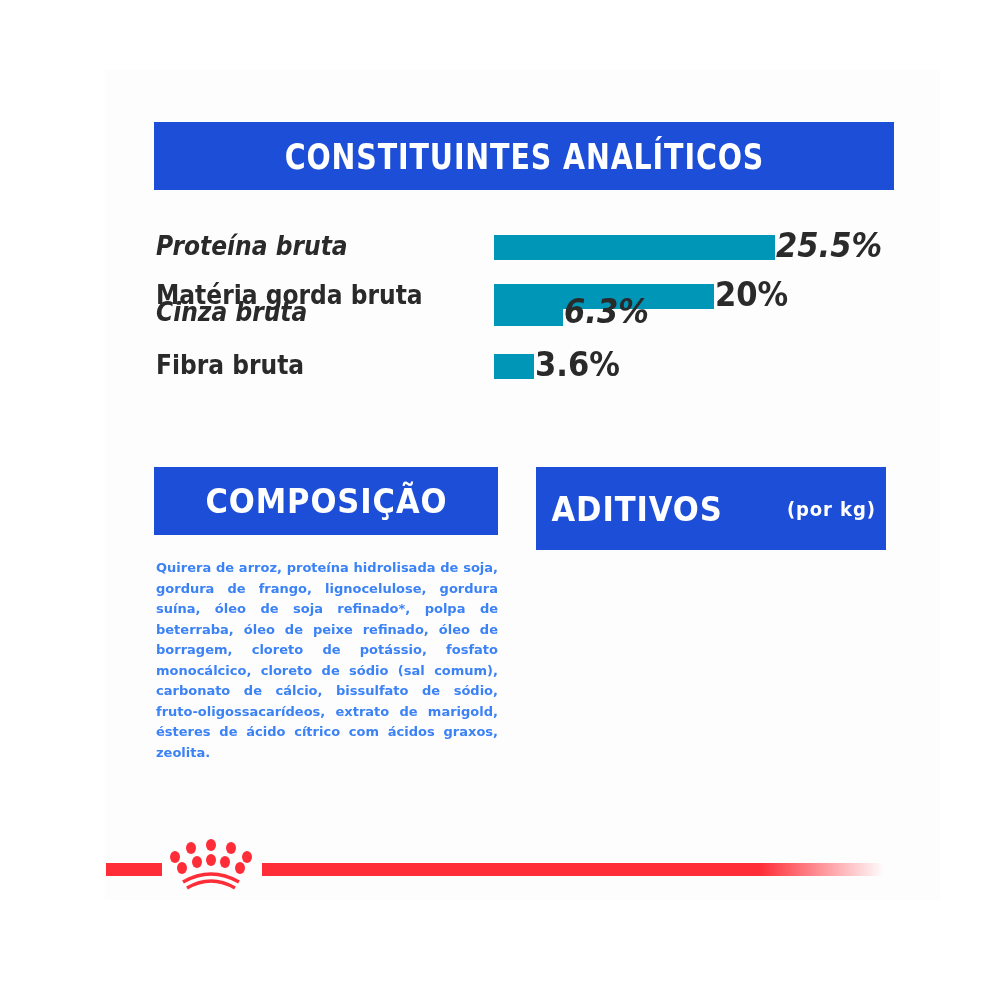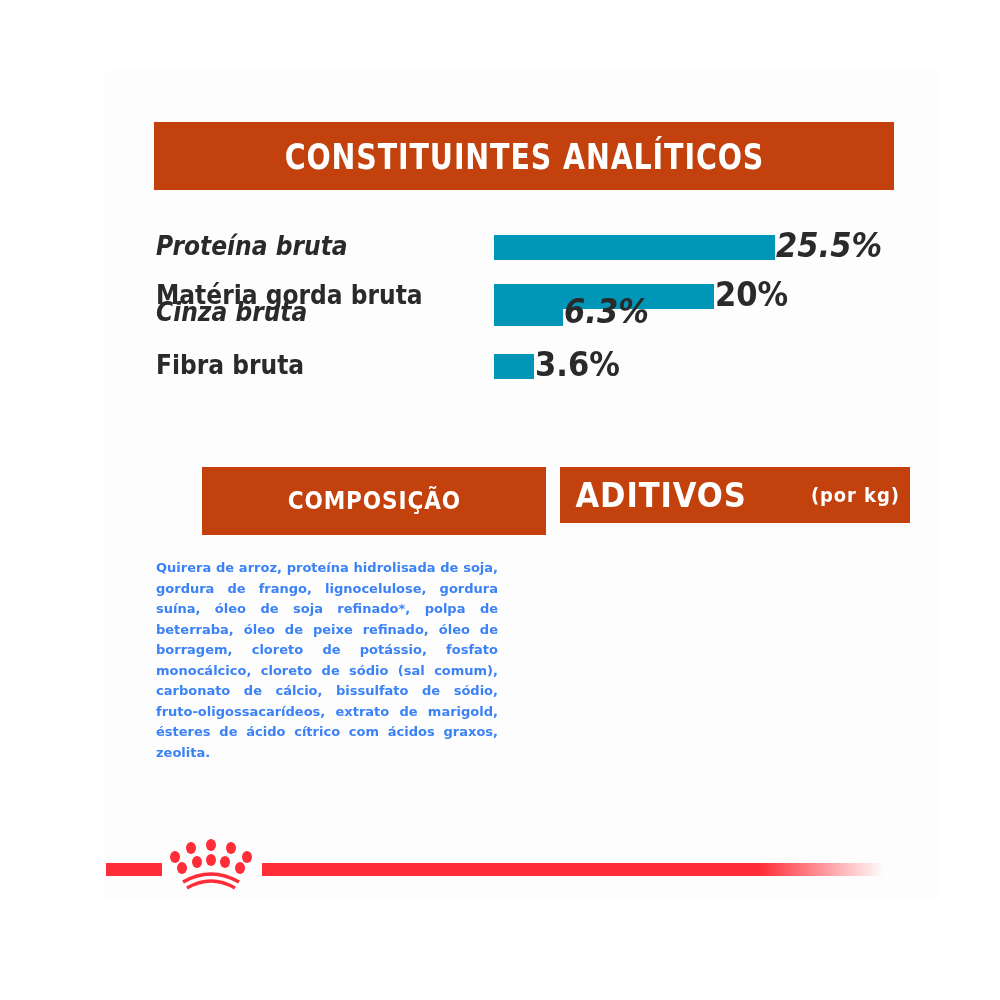--- a/index.html
+++ b/index.html
@@ -1,23 +1,23 @@
 <!DOCTYPE html>
 <html><head>
 <meta charset="utf-8">
 <style>
   html, body { margin: 0; padding: 0; background: #ffffff; }
   body { width: 1000px; height: 1000px; position: relative; overflow: hidden; font-family: "DejaVu Sans", sans-serif; }
   .panel { position: absolute; left: 105px; top: 70px; width: 835px; height: 830px; background: #fdfdfd; }
-  .banner { position: absolute; background: #c2410c; color: #ffffff; display: flex; align-items: center; justify-content: center; font-family: "DejaVu Sans", sans-serif; font-weight: bold; letter-spacing: 1px; }
+  .banner { position: absolute; background: #1d4ed8; color: #ffffff; display: flex; align-items: center; justify-content: center; font-family: "DejaVu Sans", sans-serif; font-weight: bold; letter-spacing: 1px; }
   .banner-main { left: 154px; top: 122px; width: 740px; height: 68px; font-size: 36px; font-stretch: condensed; }
   .banner-main span { transform: scaleX(0.88); display: inline-block; }
-  .banner-comp { left: 154px; top: 467px; width: 344px; height: 68px; font-size: 24px; margin-left: 48px; }
+  .banner-comp { left: 154px; top: 467px; width: 344px; height: 68px; font-size: 34px; }
   .banner-comp span { transform: scaleX(0.9); display: inline-block; }
-  .banner-adit { left: 560px; top: 467px; width: 350px; height: 56px; font-size: 34px; gap: 44px; }
+  .banner-adit { left: 536px; top: 467px; width: 350px; height: 83px; font-size: 34px; gap: 44px; }
   .banner-adit .main { transform: scaleX(0.9); display: inline-block; }
   .banner-adit .sub { font-size: 20px; margin-left: 6px; display: inline-block; transform: scaleX(0.9); }
 
   .row { position: absolute; left: 156px; height: 40px; width: 760px; }
   .row .label { position: absolute; left: 0; top: 2px; font-size: 26px; color: #2a2a2a; font-weight: bold; transform: scaleX(0.9); transform-origin: left center; white-space: nowrap; }
   .row .bar { position: absolute; left: 338px; top: 6px; height: 25px; background: #0096b7; }
   .row .value { position: absolute; top: -4px; font-size: 34px; font-weight: bold; color: #2a2a2a; white-space: nowrap; transform: scaleX(0.9); transform-origin: left center; }
 
   .textblock { position: absolute; font-size: 13px; line-height: 20.5px; color: #3b82f6; font-weight: bold; text-align: justify; }
   .textblock p { margin: 0; }

